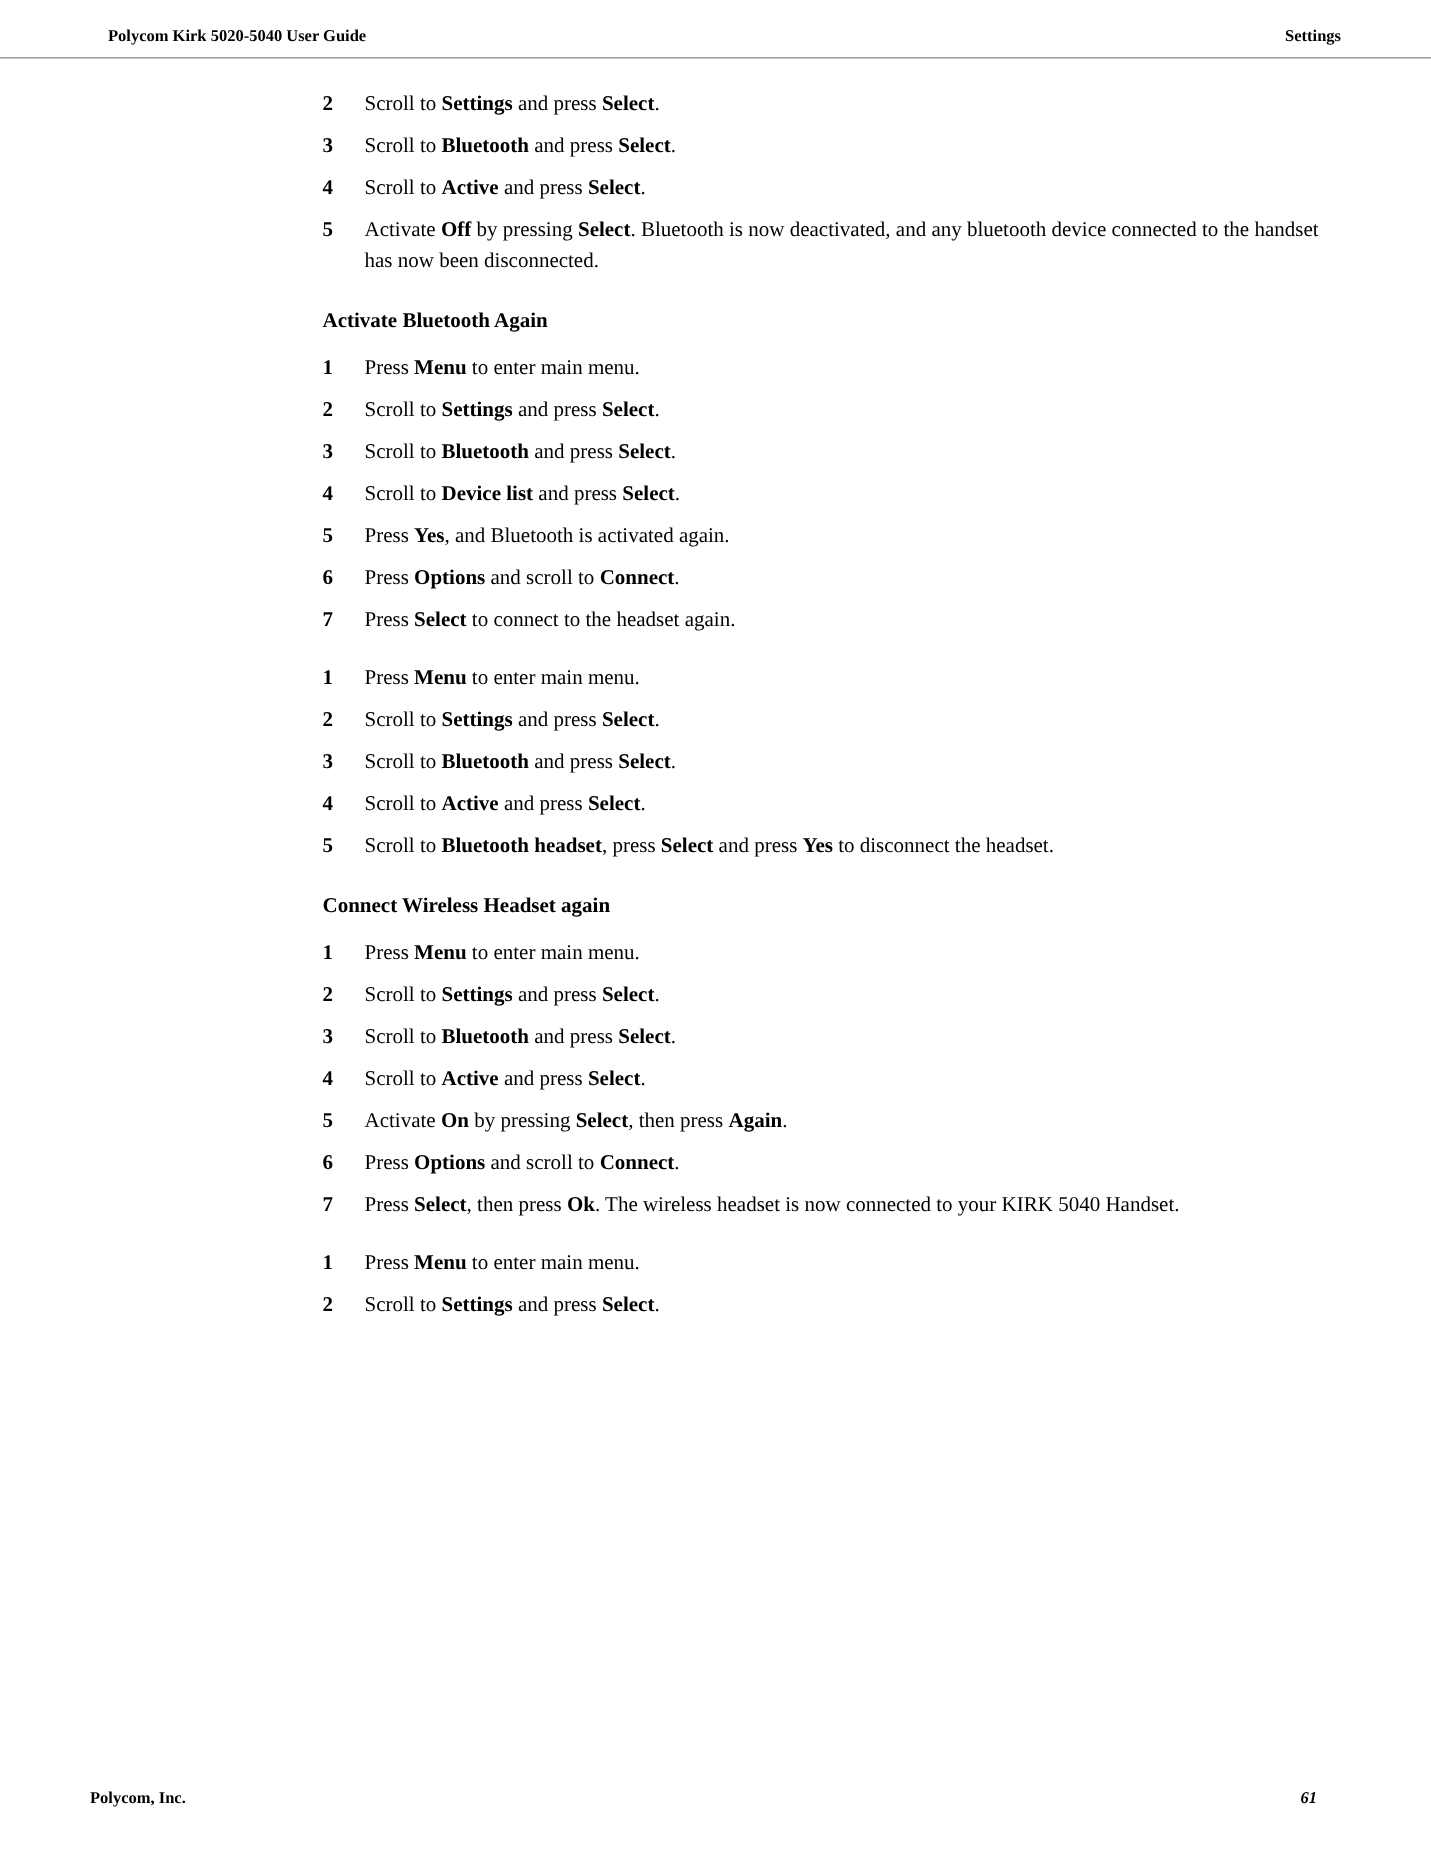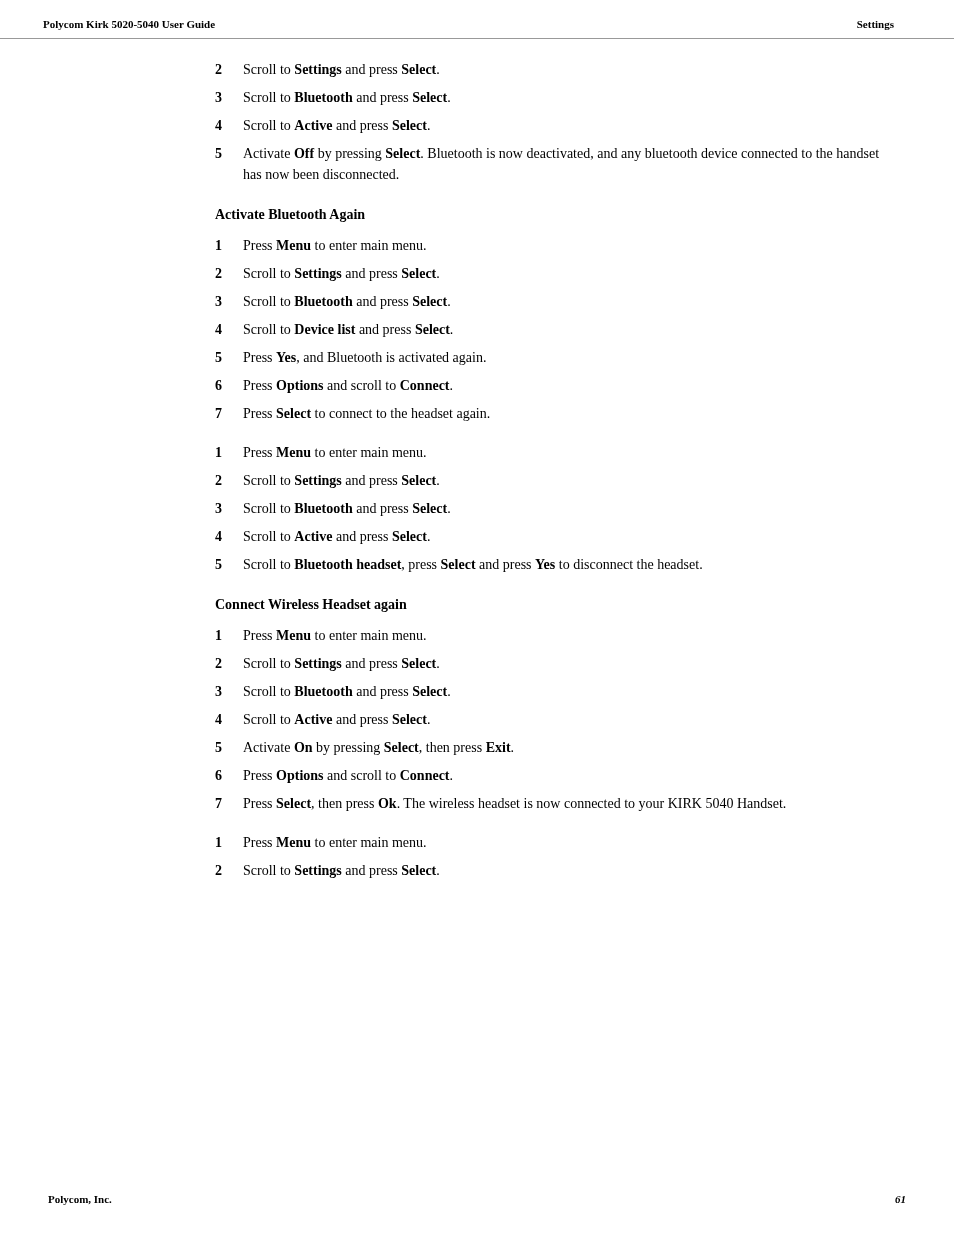--- a/index.html
+++ b/index.html
@@ -10,21 +10,21 @@
       color: #000;
       width: 954px;
       min-height: 1235px;
       position: relative;
     }
 
     .page-header {
       display: flex;
       justify-content: space-between;
       align-items: center;
-      padding: 18px 60px 8px 43px;
+      padding: 18px 60px 8px 72px;
       border-bottom: 1px solid #999;
       margin-bottom: 0;
     }
 
     .header-left {
       font-size: 11px;
       font-weight: bold;
       color: #000;
     }
 
@@ -71,24 +71,24 @@
       font-size: 14px;
       font-weight: bold;
       margin-top: 22px;
       margin-bottom: 12px;
     }
 
     .page-footer {
       position: absolute;
       bottom: 30px;
       left: 0;
-      right: 0;
+      right: 16px;
       display: flex;
       justify-content: space-between;
-      padding: 0 48px;
+      padding: 0 60px;
     }
 
     .footer-left {
       font-size: 11px;
       font-weight: bold;
     }
 
     .footer-right {
       font-size: 11px;
       font-weight: bold;
@@ -191,21 +191,21 @@
         <li class="step-item">
         <span class="step-number">3</span>
         <span class="step-text">Scroll to <b>Bluetooth</b> and press <b>Select</b>.</span>
       </li>
         <li class="step-item">
         <span class="step-number">4</span>
         <span class="step-text">Scroll to <b>Active</b> and press <b>Select</b>.</span>
       </li>
         <li class="step-item">
         <span class="step-number">5</span>
-        <span class="step-text">Activate <b>On</b> by pressing <b>Select</b>, then press <b>Exit</b>.</span>
+        <span class="step-text">Activate <b>On</b> by pressing <b>Select</b>, then press <b>Again</b>.</span>
       </li>
         <li class="step-item">
         <span class="step-number">6</span>
         <span class="step-text">Press <b>Options</b> and scroll to <b>Connect</b>.</span>
       </li>
         <li class="step-item">
         <span class="step-number">7</span>
         <span class="step-text">Press <b>Select</b>, then press <b>Ok</b>. The wireless headset is now connected to your KIRK 5040 Handset.</span>
       </li>
       </ul>

